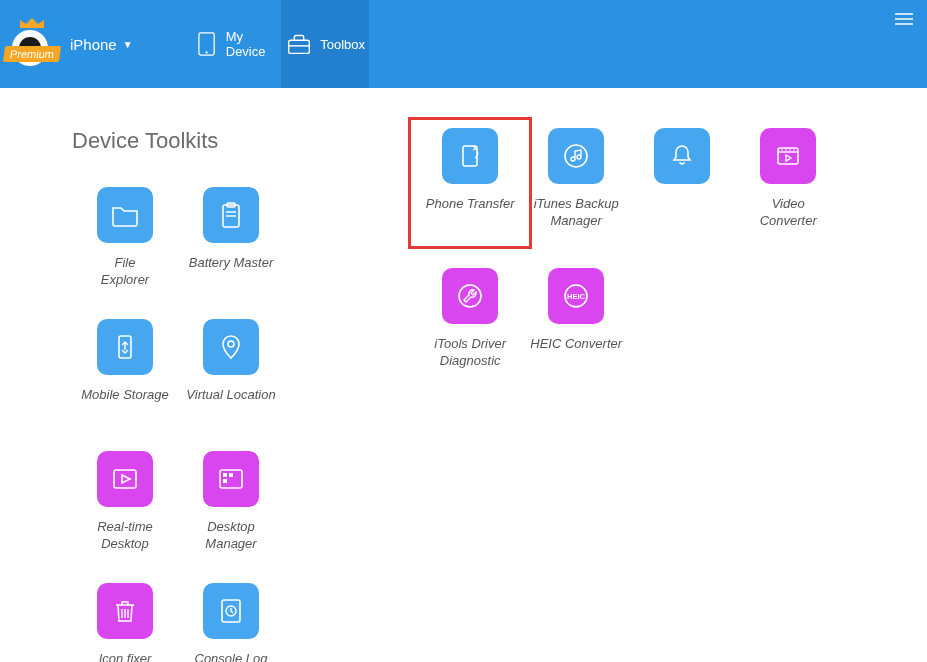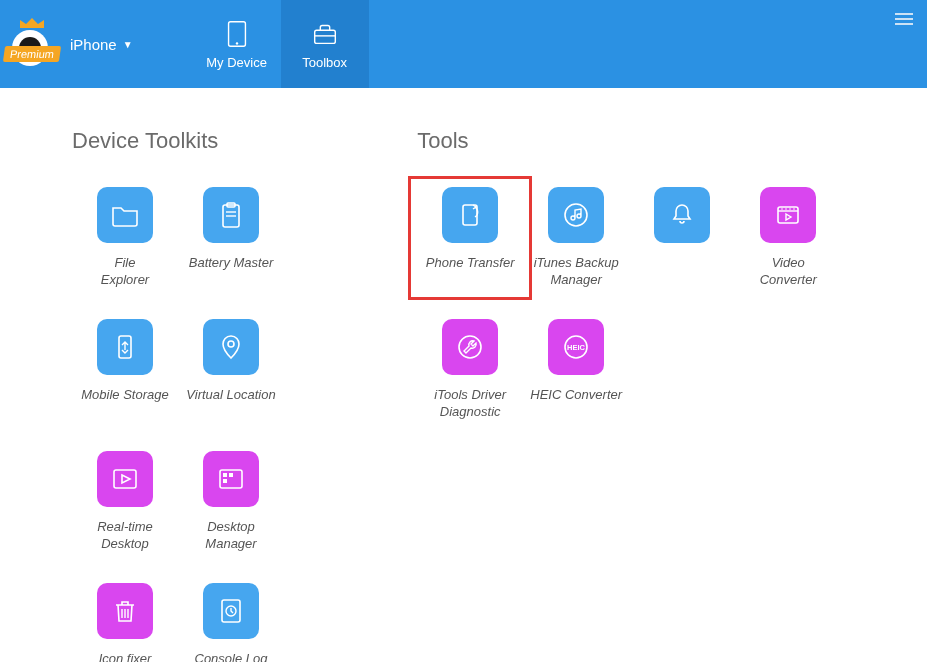--- a/index.html
+++ b/index.html
@@ -57,21 +57,20 @@
   display: flex;
   align-items: center;
   cursor: pointer;
 }
 .device-selector .caret { margin-left: 6px; font-size: 10px; }
 
 .nav-tabs { display: flex; margin-left: 60px; }
 .nav-tab {
   width: 88px;
   display: flex;
-  flex-direction: column;
   align-items: center;
   justify-content: center;
   color: #fff;
   font-size: 13px;
   cursor: pointer;
   gap: 6px;
 }
 .nav-tab.active { background: #2280cf; }
 .nav-tab svg { width: 30px; height: 30px; }
 
@@ -123,21 +122,21 @@
   margin-top: 12px;
   font-size: 13px;
   color: #555;
   text-align: center;
   line-height: 1.3;
   min-height: 34px;
   font-style: italic;
 }
 .highlight-box {
   border: 3px solid #e53935;
-  padding: 8px 6px 0 6px;
+  padding: 8px 6px 8px 6px;
   margin: -11px -9px 19px -9px;
 }
 .highlight-box .tool-item { margin-bottom: 8px; }
 </style>
 </head>
 <body>
 
 <div class="header">
   <div class="logo-area">
     <div class="logo-icon">
@@ -267,21 +266,20 @@
               <path d="M17 14v3l2 2" stroke="#fff" stroke-width="1.4" fill="none"></path>
             </svg>
         </div>
         <div class="tool-label">Console Log</div>
       </div>
 
     </div>
   </div>
 
   <div class="section section-right">
-    <div class="section-title">Tools</div>
     <div class="grid">
 
       <div class="highlight-box">
         <div class="tool-item">
           <div class="tool-icon blue">
             <svg viewBox="0 0 34 34">
                 <rect x="10" y="7" width="14" height="20" rx="2" fill="none" stroke="#fff" stroke-width="1.6"></rect>
                 <path d="M22 9a6 6 0 0 1 0 10" fill="none" stroke="#fff" stroke-width="1.4"></path>
                 <path d="M20 7l3 2-3 2" fill="none" stroke="#fff" stroke-width="1.4"></path>
               </svg>

